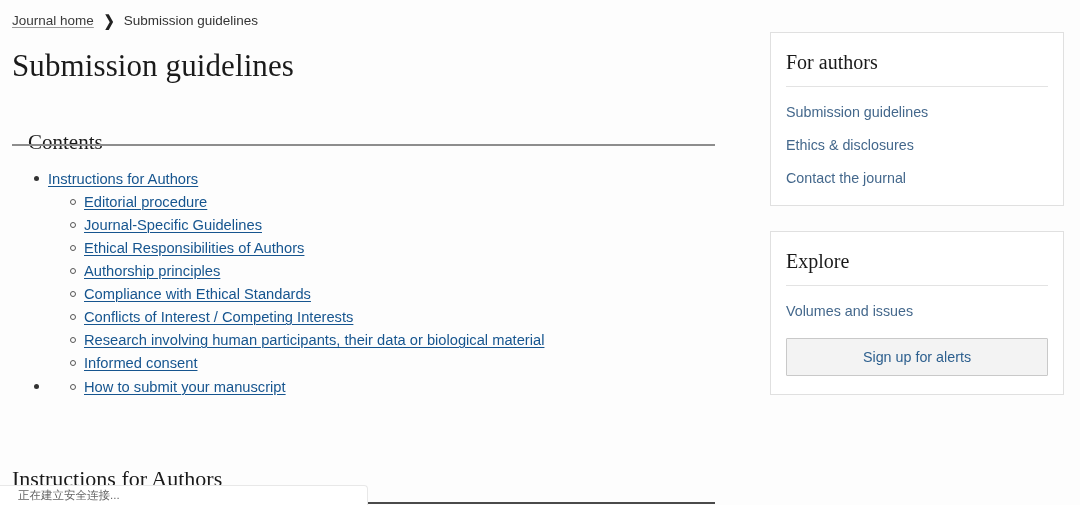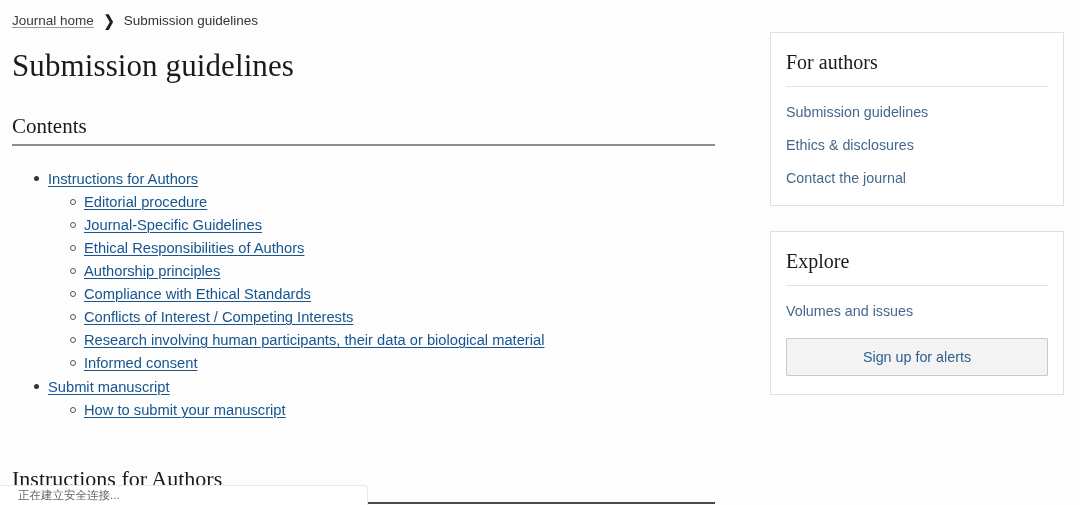--- a/index.html
+++ b/index.html
@@ -68,21 +68,21 @@
     left: 0;
     top: 48px;
     letter-spacing: 0.1px;
   }
 
   .contents-heading {
     font-family: "Liberation Serif", serif;
     font-size: 21px;
     font-weight: normal;
     color: #1a1a1a;
-    margin: 0;
+    margin: 16px;
     position: absolute;
     left: 0;
     top: 114px;
   }
 
   .rule {
     position: absolute;
     left: 0;
     top: 144px;
     width: 703px;
@@ -269,21 +269,21 @@
         <li><span class="marker-disc"></span><span class="toc-link">Instructions for Authors</span><ul class="toc-sub">
             <li><span class="marker-circle"></span><span class="toc-link">Editorial procedure</span></li>
             <li><span class="marker-circle"></span><span class="toc-link">Journal-Specific Guidelines</span></li>
             <li><span class="marker-circle"></span><span class="toc-link">Ethical Responsibilities of Authors</span></li>
             <li><span class="marker-circle"></span><span class="toc-link">Authorship principles</span></li>
             <li><span class="marker-circle"></span><span class="toc-link">Compliance with Ethical Standards</span></li>
             <li><span class="marker-circle"></span><span class="toc-link">Conflicts of Interest / Competing Interests</span></li>
             <li><span class="marker-circle"></span><span class="toc-link">Research involving human participants, their data or biological material</span></li>
             <li><span class="marker-circle"></span><span class="toc-link">Informed consent</span></li>
           </ul></li>
-        <li><span class="marker-disc"></span><span class="toc-link">Submit manuscript</span><ul class="toc-sub">
+        <li><span class="marker-disc"></span><ul class="toc-sub">
             <li><span class="marker-circle"></span><span class="toc-link">How to submit your manuscript</span></li>
           </ul></li>
       </ul>
   </div>
 
   <h2 class="section-heading">Instructions for Authors</h2>
   <div class="rule-bottom"></div>
 
   <aside class="sidebar">
 

